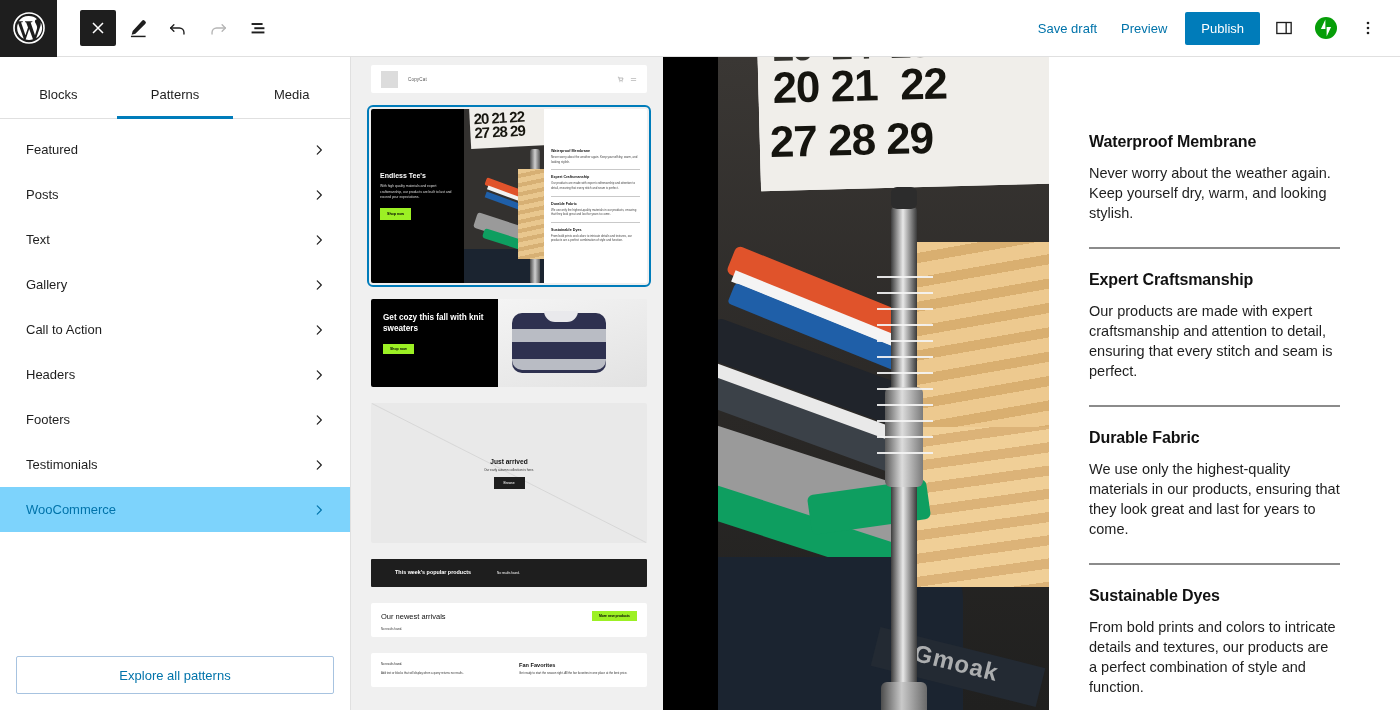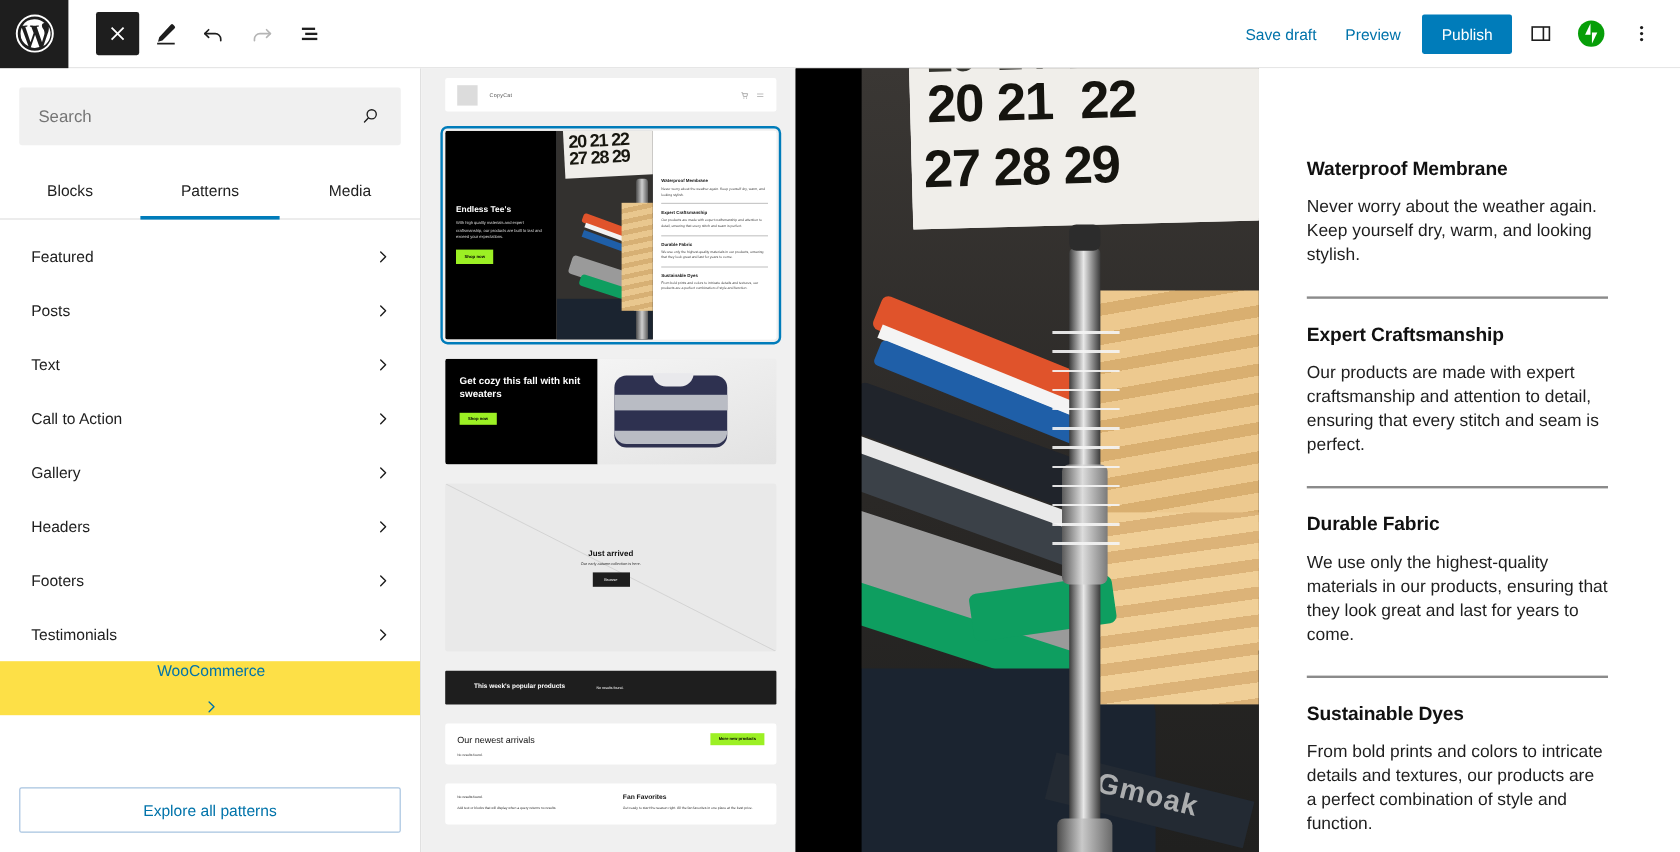--- a/index.html
+++ b/index.html
@@ -68,21 +68,21 @@
     color: #1e1e1e; cursor: pointer; background: none; border: none;
     border-bottom: 3px solid transparent; margin-bottom: -1px;
     font-family: "Liberation Sans", sans-serif;
   }
   .tab.active { border-bottom-color: #007cba; }
   .cat-list { flex: 1; overflow: hidden; padding-top: 8px; }
   .cat-item {
     height: 45px; display: flex; align-items: center; justify-content: space-between;
     padding: 0 24px 0 26px; font-size: 13px; color: #1e1e1e; cursor: pointer;
   }
-  .cat-item.selected { background: #fde047; color: #0073aa; flex-direction: column; }
+  .cat-item.selected { background: #7dd3fc; color: #0073aa; }
   .cat-item.selected .chev { color: #0073aa; }
   .chev { color: #1e1e1e; display: flex; align-items: center; }
   .explore-wrap { padding: 10px 16px 16px 16px; }
   .explore-btn {
     width: 100%; height: 38px; border: 1px solid #a7c3e0; border-radius: 2px;
     background: #fff; color: #0073aa; font-size: 13px; cursor: pointer;
     font-family: "Liberation Sans", sans-serif;
   }
 
   
@@ -260,29 +260,20 @@
           <circle cx="12" cy="12" r="1.6" fill="#1e1e1e"></circle>
           <circle cx="12" cy="18" r="1.6" fill="#1e1e1e"></circle>
         </svg>
       </button>
     </div>
   </div>
 
   <div class="body">
 
     <div class="inserter">
-      <div class="search-wrap">
-        <div class="search-box">
-          <input type="text" placeholder="Search" style="">
-          <svg width="18" height="18" viewBox="0 0 24 24">
-            <circle cx="13" cy="9.7" r="5.1" fill="none" stroke="#1e1e1e" stroke-width="1.5"></circle>
-            <path d="M9.2 13.7 L5 18.2" stroke="#1e1e1e" stroke-width="1.5" stroke-linecap="round"></path>
-          </svg>
-        </div>
-      </div>
 
       <div class="tabs">
         <button class="tab">Blocks</button>
         <button class="tab active">Patterns</button>
         <button class="tab">Media</button>
       </div>
 
       <div class="cat-list">
         <div class="cat-item">
           <span>Featured</span>
@@ -302,29 +293,29 @@
         </div>
         <div class="cat-item">
           <span>Text</span>
           <span class="chev">
             <svg width="14" height="14" viewBox="0 0 24 24">
                 <path d="M9 5l7 7-7 7" fill="none" stroke="currentColor" stroke-width="2" stroke-linecap="round" stroke-linejoin="round"></path>
               </svg>
           </span>
         </div>
         <div class="cat-item">
+          <span>Gallery</span>
+          <span class="chev">
+            <svg width="14" height="14" viewBox="0 0 24 24">
+                <path d="M9 5l7 7-7 7" fill="none" stroke="currentColor" stroke-width="2" stroke-linecap="round" stroke-linejoin="round"></path>
+              </svg>
+          </span>
+        </div>
+        <div class="cat-item">
           <span>Call to Action</span>
-          <span class="chev">
-            <svg width="14" height="14" viewBox="0 0 24 24">
-                <path d="M9 5l7 7-7 7" fill="none" stroke="currentColor" stroke-width="2" stroke-linecap="round" stroke-linejoin="round"></path>
-              </svg>
-          </span>
-        </div>
-        <div class="cat-item">
-          <span>Gallery</span>
           <span class="chev">
             <svg width="14" height="14" viewBox="0 0 24 24">
                 <path d="M9 5l7 7-7 7" fill="none" stroke="currentColor" stroke-width="2" stroke-linecap="round" stroke-linejoin="round"></path>
               </svg>
           </span>
         </div>
         <div class="cat-item">
           <span>Headers</span>
           <span class="chev">
             <svg width="14" height="14" viewBox="0 0 24 24">

